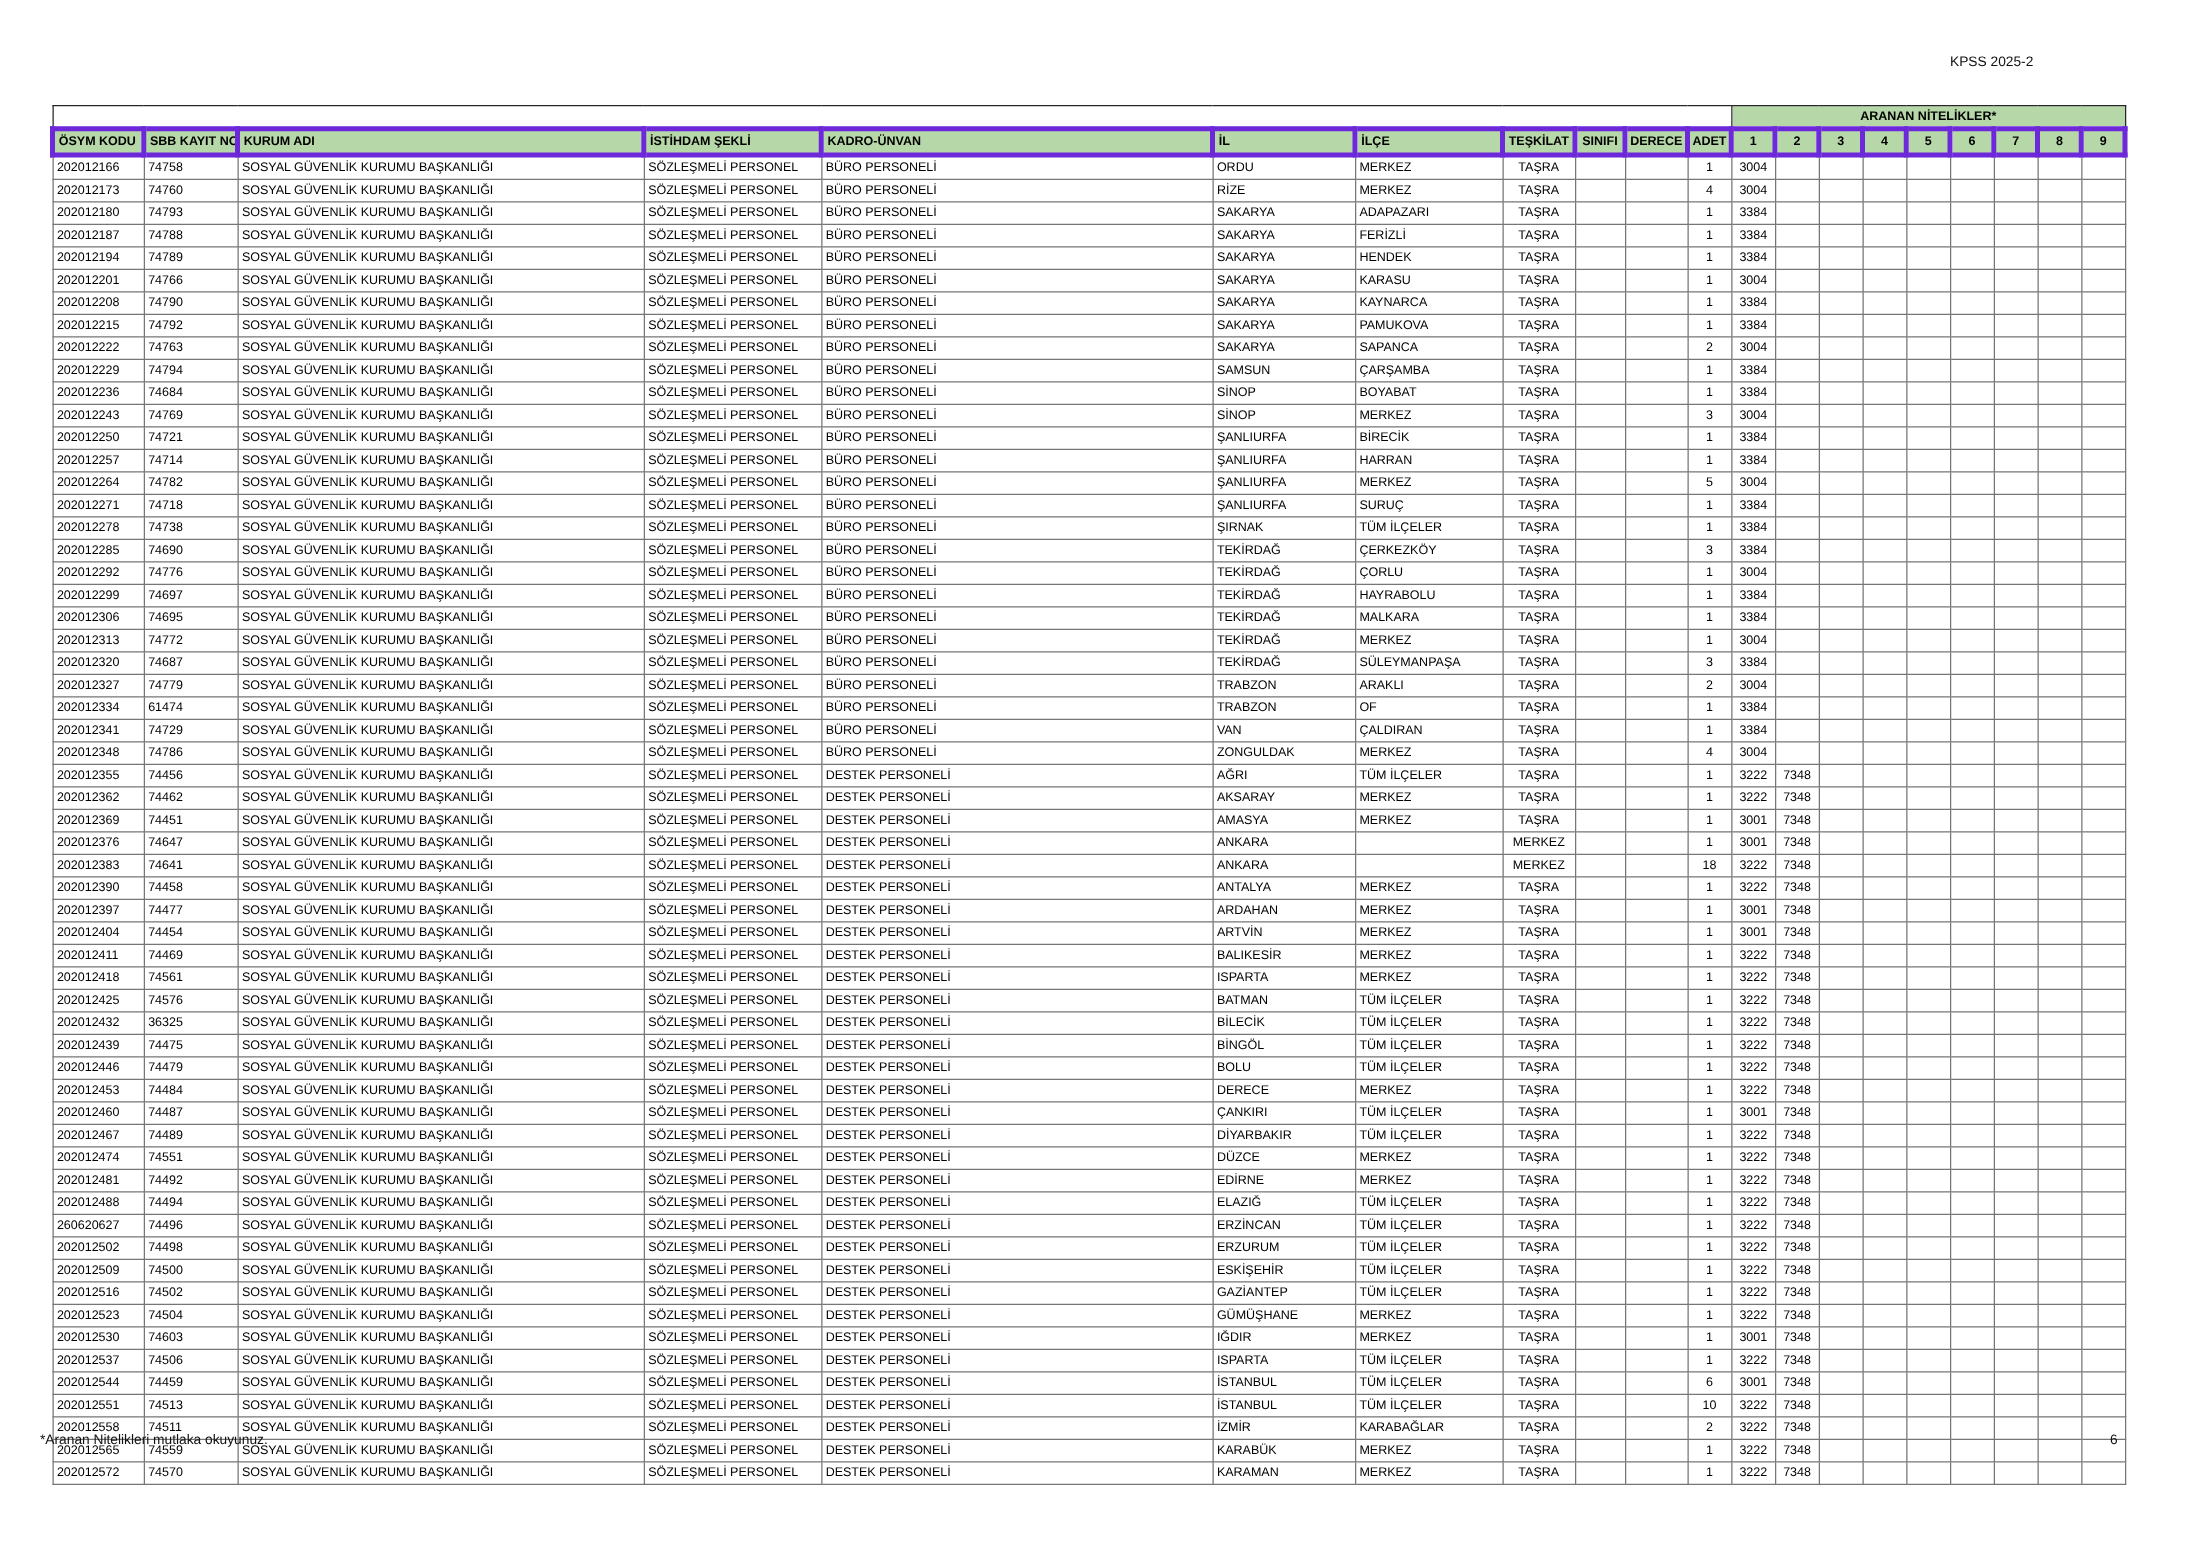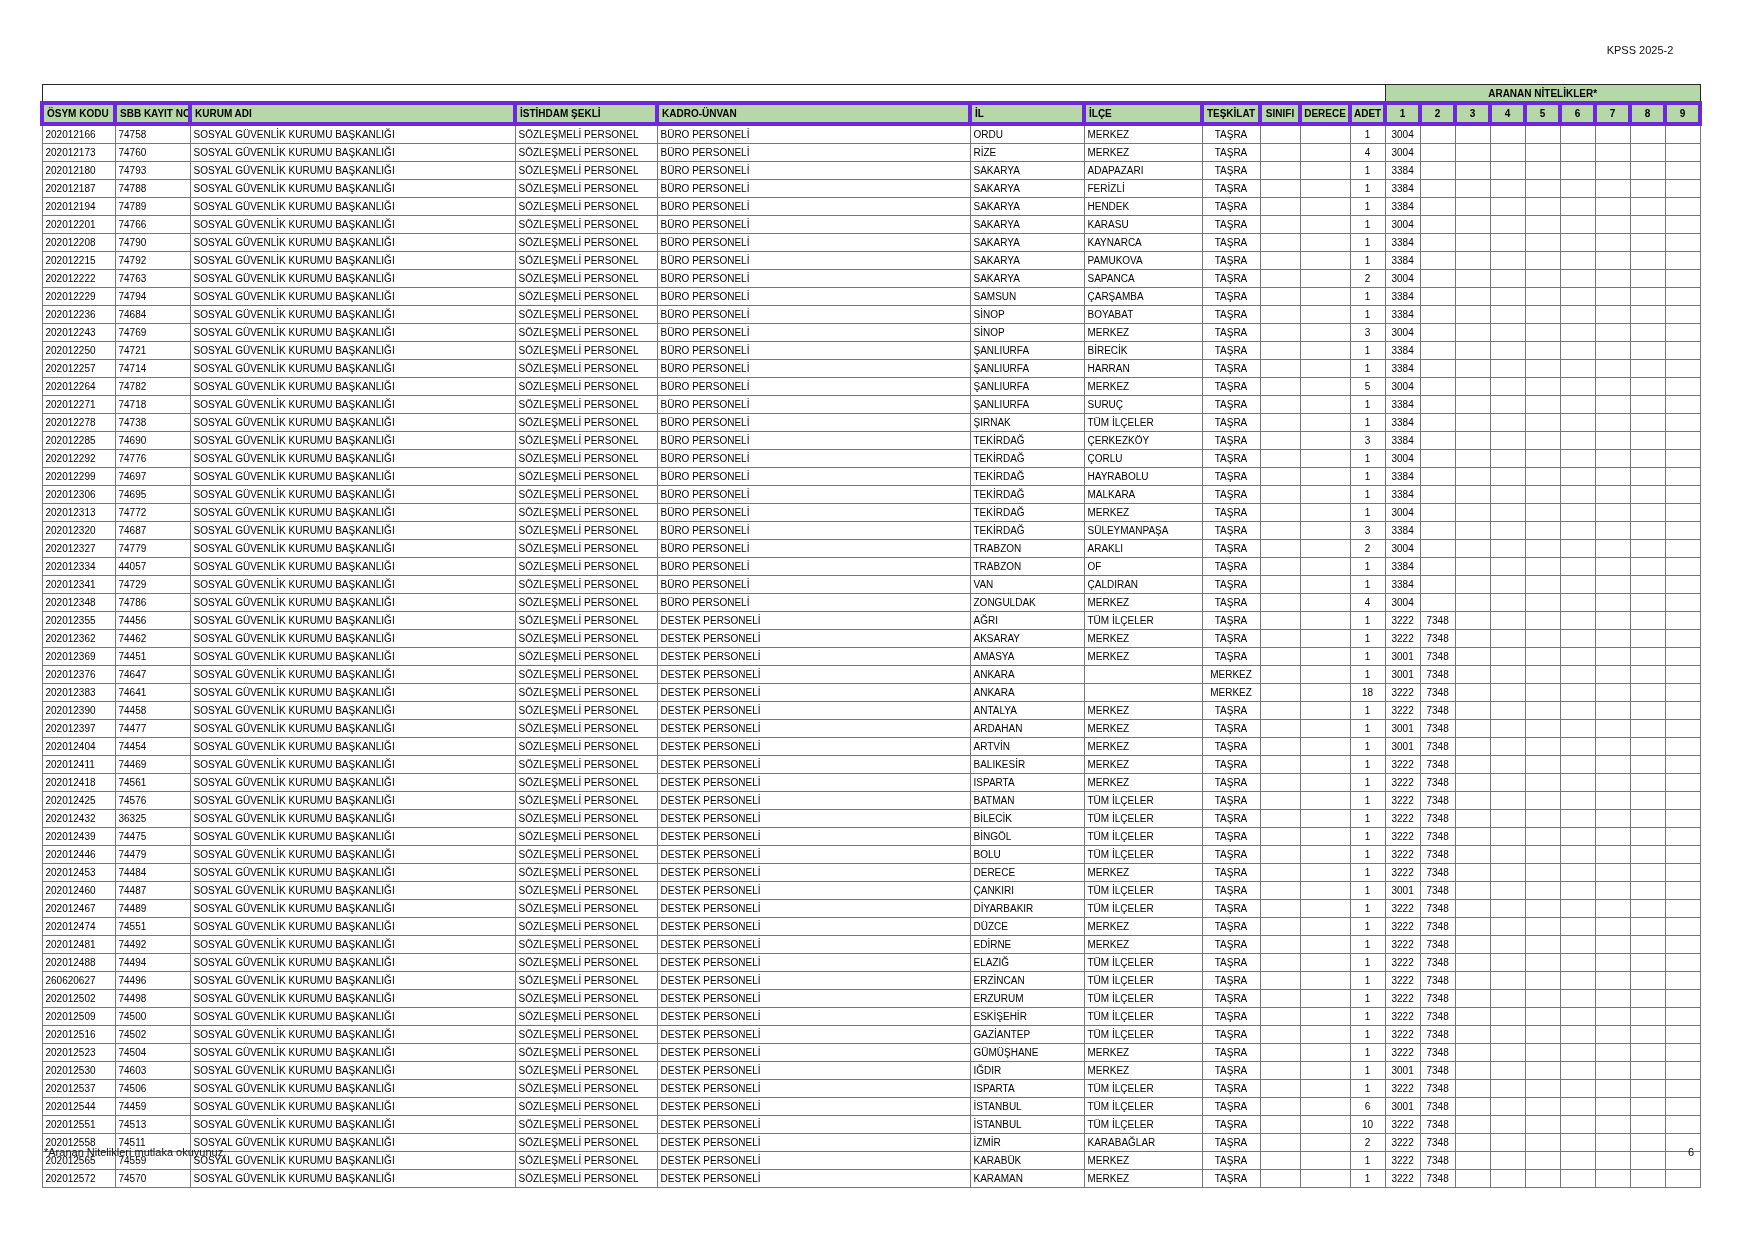--- a/index.html
+++ b/index.html
@@ -11,21 +11,21 @@
     overflow:hidden;
   }
   .page{position:relative;width:1754px;height:1240px;background:#fff;}
 
   .title{
     position:absolute;top:42px;left:90px;width:1390px;
     text-align:center;font-size:17px;font-weight:bold;letter-spacing:.1px;
   }
   .edition{
     position:absolute;top:44px;left:1560px;width:160px;
-    text-align:center;font-size:11px;color:#111;
+    font-size:11px;color:#111;
   }
 
   table.grid{
     position:absolute;top:84px;left:40px;
     width:1658px;
     border-collapse:collapse;table-layout:fixed;
     font-size:10px;
   }
   table.grid td, table.grid th{
     border:1px solid #6e6e6e;
@@ -42,21 +42,21 @@
   }
   tr.head-row th{
     background:var(--header-green,#b6d7a8);
     border:4px solid #6d28d9;
     font-weight:bold;
   }
   table.grid td.center, table.grid th.center{text-align:center;padding:0 1px;}
   tr.data-row td{border-color:#767676;}
   table.grid{border:1.5px solid #262626;}
 
-  .footnote{position:absolute;top:1146px;left:44px;font-size:11px;color:#111;}
+  .footnote{position:absolute;top:1146px;left:32px;font-size:11px;color:#111;}
   .pagenum{position:absolute;top:1146px;left:1688px;font-size:11px;color:#111;}
 </style>
 </head>
 <body>
 
 <div class="page">
   <div class="edition">KPSS 2025-2</div>
 
   <table class="grid">
     <colgroup>
@@ -633,21 +633,21 @@
           <td class="center"></td>
           <td class="center"></td>
           <td class="center"></td>
           <td class="center"></td>
           <td class="center"></td>
           <td class="center"></td>
           <td class="center"></td>
         </tr>
         <tr class="data-row">
           <td>202012334</td>
-          <td>44057</td>
+          <td>61474</td>
           <td>SOSYAL GÜVENLİK KURUMU BAŞKANLIĞI</td>
           <td>SÖZLEŞMELİ PERSONEL</td>
           <td>BÜRO PERSONELİ</td>
           <td>TRABZON</td>
           <td>OF</td>
           <td class="center">TAŞRA</td>
           <td class="center"></td>
           <td class="center"></td>
           <td class="center">1</td>
           <td class="center">3384</td>

